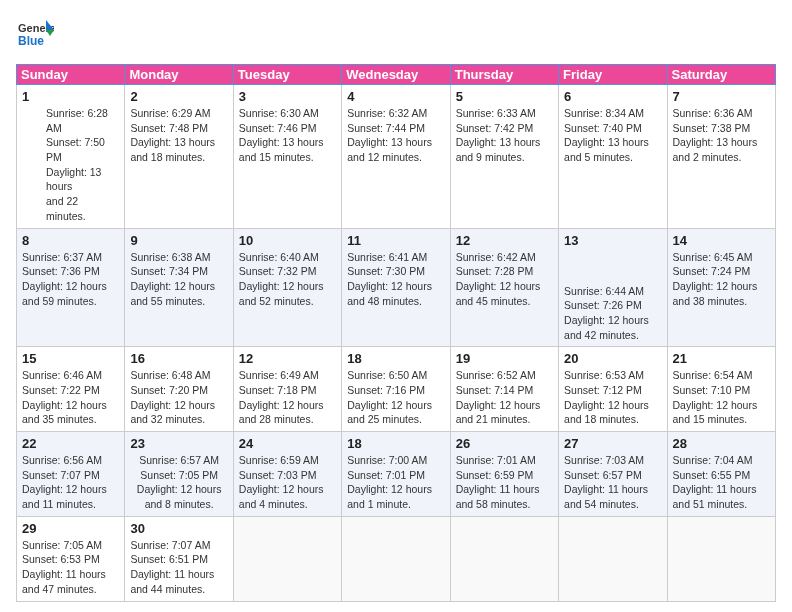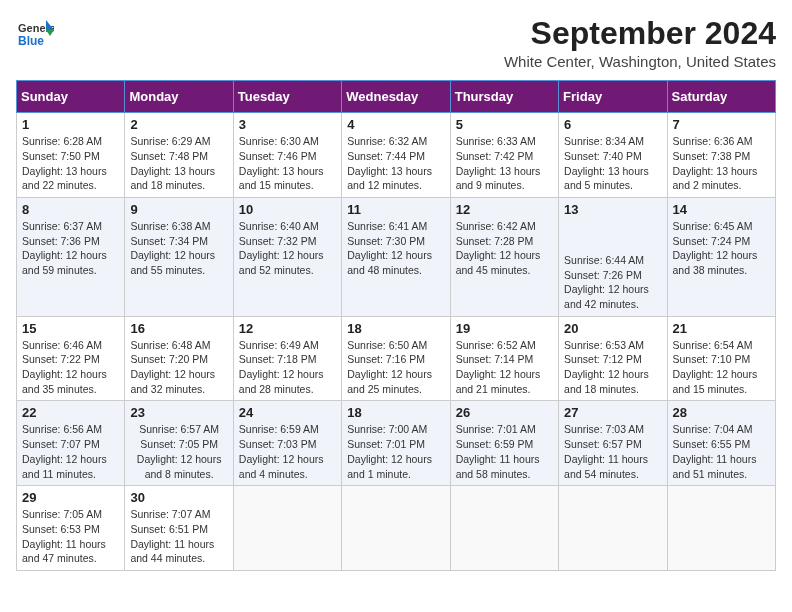--- a/index.html
+++ b/index.html
@@ -34,23 +34,23 @@
       font-size: 15px;
       color: #444;
       margin-top: 2px;
     }
     .calendar-table {
       width: 100%;
       border-collapse: collapse;
       font-size: 11px;
     }
     .calendar-table th {
-      background-color: #701a75;
+      background-color: #ec4899;
       color: white;
-      padding: 8px 4px;
+      padding: 2px 4px;
       text-align: left;
       font-size: 13px;
       font-weight: bold;
       border: 1px solid #5590d9;
     }
     .calendar-table td {
       border: 1px solid #ccc;
       vertical-align: top;
       padding: 4px 5px;
       width: calc(100% / 7);
@@ -89,43 +89,39 @@
     <div class="logo-wrapper">
       <svg width="38" height="38" viewBox="0 0 38 38">
         <rect x="0" y="0" width="38" height="38" fill="#fff"></rect>
         <text x="2" y="16" font-family="Arial" font-size="11" font-weight="bold" fill="#333">General</text>
         <text x="2" y="29" font-family="Arial" font-size="12" font-weight="bold" fill="#1a73c9">Blue</text>
         <polygon points="30,4 38,14 30,14" fill="#1a73c9"></polygon>
         <polygon points="30,14 38,14 34,20" fill="#2a9a4a"></polygon>
       </svg>
     </div>
   </div>
-  <div class="title-area">
-    <div class="month-title">September 2024</div>
-    <div class="location">White Center, Washington, United States</div>
-  </div>
 </div>
 
 <table class="calendar-table">
   <thead>
     <tr id="weekday-header">
     <th>Sunday</th>
         <th>Monday</th>
         <th>Tuesday</th>
         <th>Wednesday</th>
         <th>Thursday</th>
         <th>Friday</th>
         <th>Saturday</th>
       </tr>
   </thead>
   <tbody id="calendar-body">
   <tr>
         <td>
           <span class="day-number">1</span>
-          <div class="day-info" style="white-space: pre-line;">Sunrise: 6:28 AM
+          <div class="day-info" style="white-space: pre-line; margin-left: 24px;">Sunrise: 6:28 AM
 Sunset: 7:50 PM
 Daylight: 13 hours
 and 22 minutes.</div>
         </td>
         <td>
           <span class="day-number">2</span>
           <div class="day-info" style="white-space: pre-line;">Sunrise: 6:29 AM
 Sunset: 7:48 PM
 Daylight: 13 hours
 and 18 minutes.</div>

